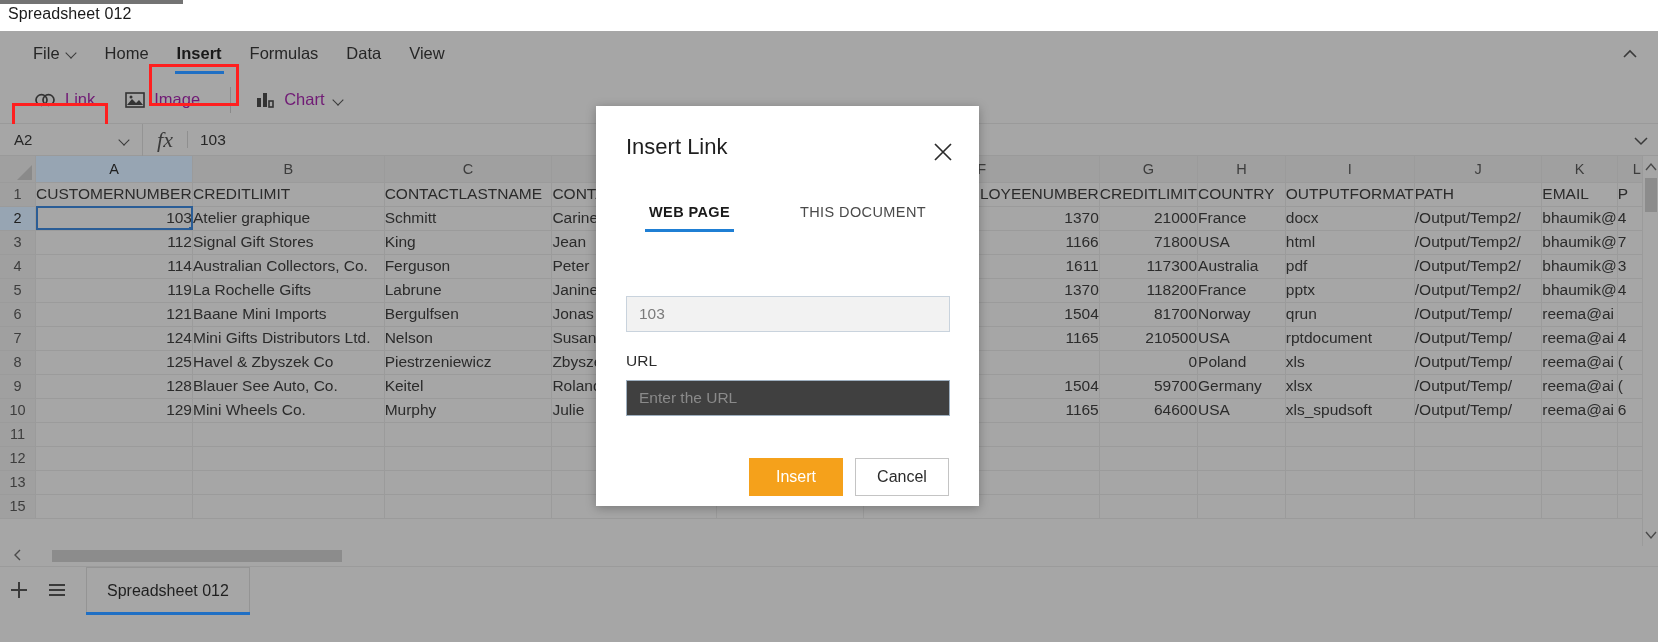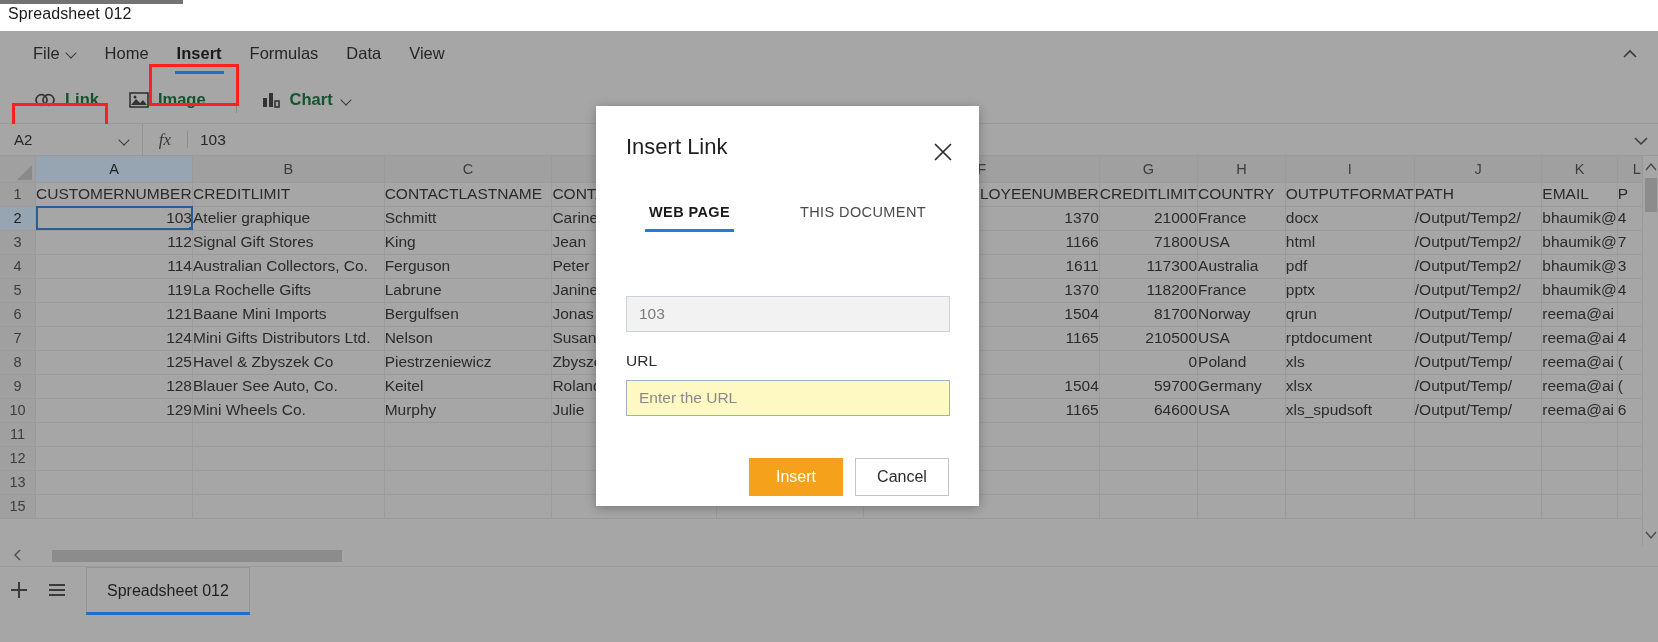--- a/index.html
+++ b/index.html
@@ -55,22 +55,22 @@
     border-right: 1.6px solid #3a3a3a; border-bottom: 1.6px solid #3a3a3a;
     transform: rotate(45deg);
   }
 
   .tool-row {
     position: absolute; left: 0; top: 44px; width: 100%; height: 49px;
     display: flex; align-items: center; padding-left: 22px;
   }
   .tool-btn {
     display: flex; align-items: center; gap: 9px;
-    font-size: 16.5px; color: #14532d;
-    padding: 7px 12px; margin-right: 6px; white-space: nowrap; font-weight: bold;
+    font-size: 16.5px; color: #701a75;
+    padding: 7px 12px; margin-right: 6px; white-space: nowrap;
   }
   .tool-sep {
     width: 1px; height: 26px; background: #8a8a8a; margin: 0 12px;
   }
   .ico { display: inline-block; line-height: 0; }
 
   
   .annot {
     position: absolute; border: 3.5px solid #ff1f1f; pointer-events: none;
   }
@@ -90,21 +90,21 @@
   }
   .namebox {
     width: 143px; height: 32px; display: flex; align-items: center;
     justify-content: space-between; padding: 0 12px 0 14px;
     border-right: 1px solid #949494;
     font-size: 15px; color: #262626;
   }
   .fx-label {
     width: 44px; text-align: center;
     font-family: "Liberation Serif", serif; font-style: italic;
-    font-size: 17px; color: #3a3a3a;
+    font-size: 22px; color: #3a3a3a;
   }
   .fx-divider { width: 1px; height: 17px; background: #8f8f8f; }
   .formula-input {
     flex: 1; height: 32px; display: flex; align-items: center;
     padding-left: 12px; font-size: 15.5px; color: #262626;
   }
   .formula-expand { width: 34px; display: flex; justify-content: center; }
 
   
   .grid-wrap {
@@ -237,21 +237,21 @@
   .field-input {
     position: absolute; left: 30px; width: 324px; height: 36px;
     display: flex; align-items: center; padding: 0 12px;
     font-size: 15.5px;
   }
   #inp-display {
     top: 190px; background: #f2f2f2;
     border: 1px solid #c9d3dd; color: #7b7b7b;
   }
   #inp-url {
-    top: 274px; background: #fef9c3;
+    top: 274px; background: #404040;
     border: 1px solid #9fb0c0; color: #8a8a8a;
   }
   .modal-actions {
     position: absolute; right: 30px; top: 352px;
     display: flex; gap: 12px;
   }
   .btn {
     height: 38px; min-width: 94px;
     display: flex; align-items: center; justify-content: center;
     font-size: 16px;

